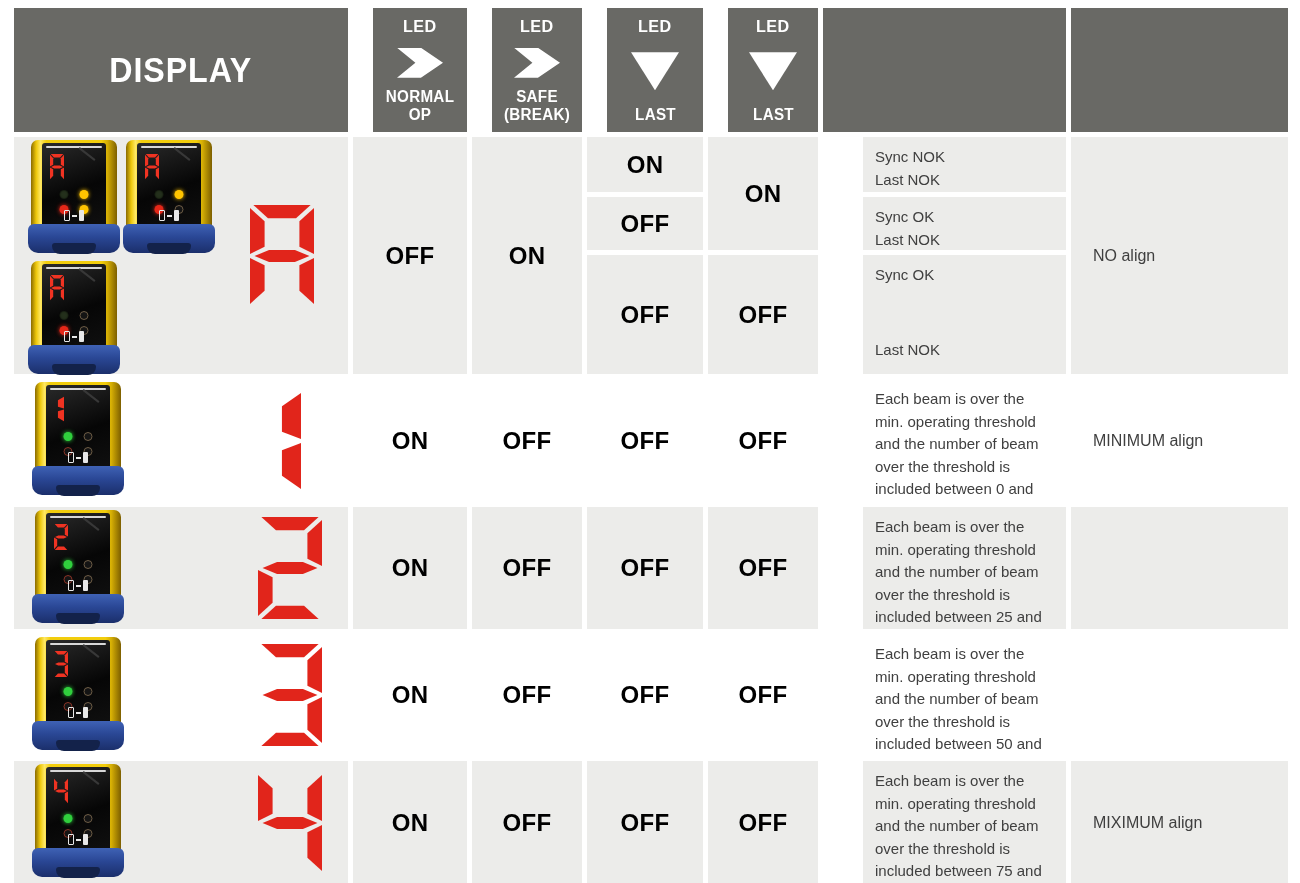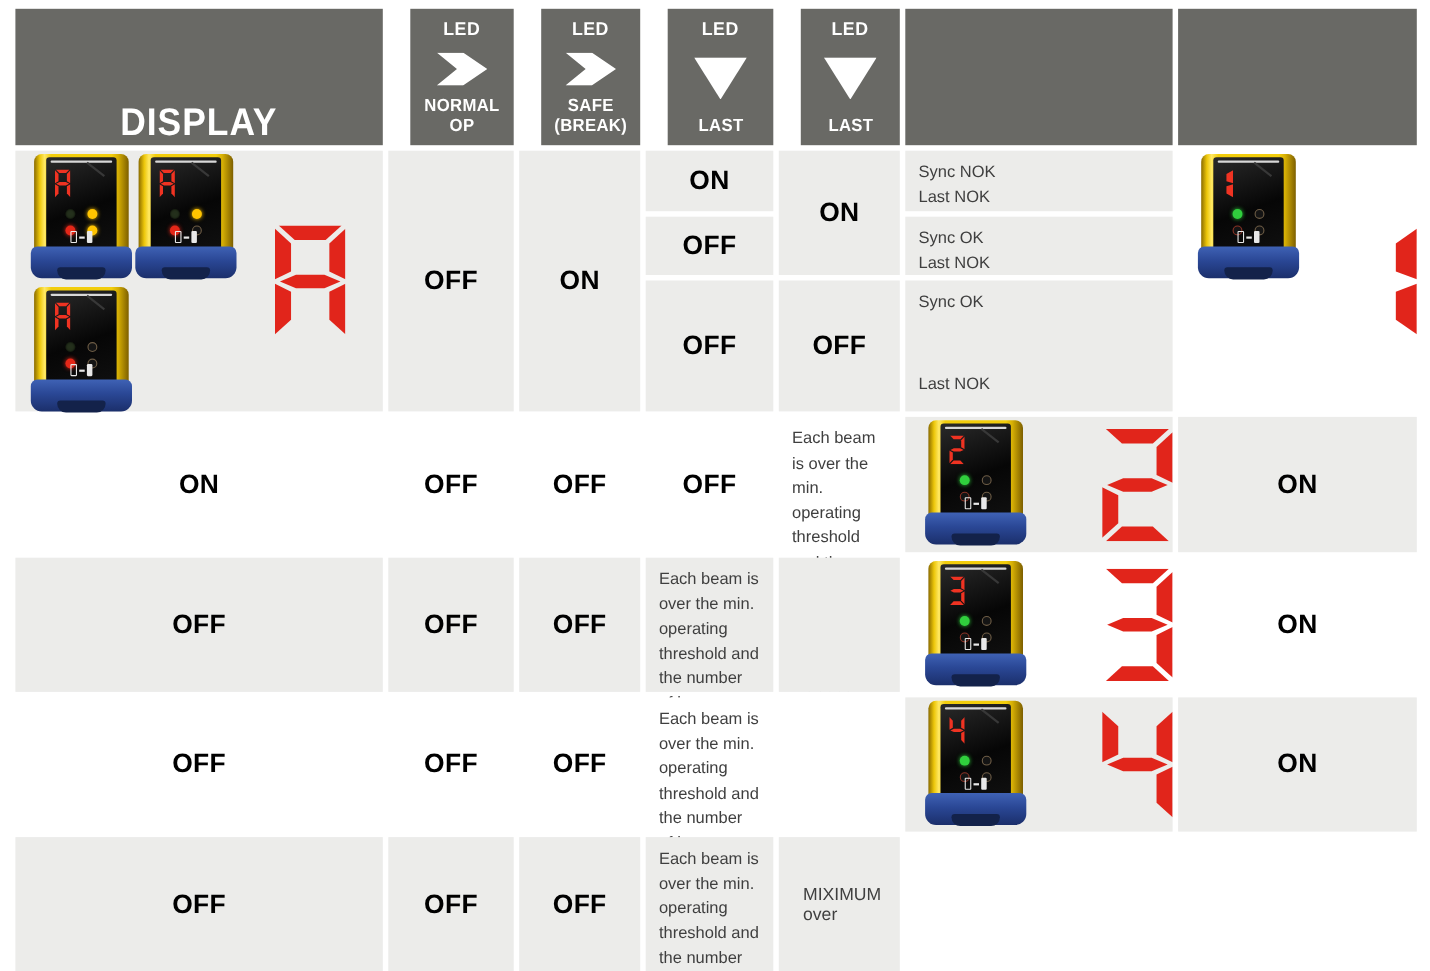--- a/index.html
+++ b/index.html
@@ -11,35 +11,35 @@
     grid-template-columns:334px 114px 110px 116px 110px 243px 217px;
     grid-template-rows:124px 237px 123px 122px 122px 123px;
     gap:5px;
   }
   .cell{min-width:0;min-height:0;}
   .hdr{background:#696965;color:#fff;}
   .g{background:#ececea;}
   .w{background:#ffffff;}
 
   
-  .hdr-display{display:flex;align-items:flex-end;justify-content:center;}
+  .hdr-display{display:flex;align-items:center;justify-content:center;}
   .hdr-display span{font-size:35px;font-weight:700;letter-spacing:1px;transform:scaleX(.92);}
   .hdr-led{display:flex;flex-direction:column;align-items:center;justify-content:space-between;
     padding:9px 4px 9px;font-weight:700;margin-left:20px;}
   .hdr-led .top-lbl{font-size:17px;letter-spacing:.5px;transform:scaleX(.95);}
   .hdr-led .bot-lbl{font-size:16px;line-height:1.08;text-align:center;max-width:84px;
     white-space:normal;transform:scaleX(.95);letter-spacing:.3px;}
   .chevron{width:46px;height:30px;background:#fff;
     clip-path:polygon(0 0,52% 0,100% 50%,52% 100%,0 100%,40% 50%);}
   .tri{width:48px;height:38px;background:#fff;clip-path:polygon(0 0,100% 0,50% 100%);}
 
   
   .onoff{display:flex;align-items:center;justify-content:center;
     font-weight:700;font-size:24px;color:#000000;letter-spacing:.3px;transform:none;}
-  .desc{padding:9px 12px 8px;font-size:15px;line-height:1.5;color:#3f3f3f;}
+  .desc{padding:9px 12px 8px;font-size:15px;line-height:1.5;color:#3f3f3f;margin-left:40px;}
   .desc.spread{display:flex;flex-direction:column;justify-content:space-between;padding-bottom:13px;}
   .align-cell{display:flex;align-items:center;padding-left:22px;font-size:16px;color:#3f3f3f;}
 
   
   .subcol{display:grid;gap:5px;height:100%;}
   .subcol-3{grid-template-rows:55px 53px 1fr;}
   .subcol-2{grid-template-rows:113px 1fr;}
 
   
   .disp-cell{display:flex;}
@@ -226,20 +226,21 @@
     </div>
     <div class="cell g desc">
       <div>Sync OK</div>
       <div>Last NOK</div>
     </div>
     <div class="cell g desc spread">
       <div>Sync OK</div>
       <div>Last NOK</div>
     </div>
   </div>
+  <div class="cell g align-cell">NO align</div>
 
   <div class="cell w disp-cell">
     <div class="devwrap-s">
       <div class="device">
           <div class="dev-body"></div>
           <div class="dev-panel">
             <div class="dev-digit narrow">
               <svg viewBox="42 0 15 100" preserveAspectRatio="none">
                 <polygon points="57,3 57,48 44,41 44,16" fill="#f03322"></polygon>
                 <polygon points="57,52 57,97 44,84 44,59" fill="#f03322"></polygon>
@@ -267,20 +268,21 @@
             <polygon points="57,52 57,97 44,84 44,59" fill="#e1251b"></polygon>
           </svg>
         </div>
     </div>
   </div>
   <div class="cell w onoff">ON</div>
   <div class="cell w onoff">OFF</div>
   <div class="cell w onoff">OFF</div>
   <div class="cell w onoff">OFF</div>
   <div class="cell w desc">Each beam is over the min. operating threshold and the number of beam over the threshold is included between 0 and 25%</div>
+  <div class="cell w align-cell">MINIMUM align</div>
 
   <div class="cell g disp-cell">
     <div class="devwrap-s">
       <div class="device">
           <div class="dev-body"></div>
           <div class="dev-panel">
             <div class="dev-digit">
               <svg viewBox="0 0 57 100" preserveAspectRatio="none">
                 <polygon points="3,0 54,0 41,13 16,13" fill="#f03322"></polygon>
                 <polygon points="57,3 57,48 44,41 44,16" fill="#f03322"></polygon>
@@ -408,15 +410,15 @@
             <polygon points="4,50 17,44 40,44 53,50 40,56 17,56" fill="#e1251b"></polygon>
           </svg>
         </div>
     </div>
   </div>
   <div class="cell g onoff">ON</div>
   <div class="cell g onoff">OFF</div>
   <div class="cell g onoff">OFF</div>
   <div class="cell g onoff">OFF</div>
   <div class="cell g desc">Each beam is over the min. operating threshold and the number of beam over the threshold is included between 75 and 100%</div>
-  <div class="cell g align-cell">MIXIMUM over</div>
+  <div class="cell g align-cell">MIXIMUM align</div>
 
 </div>
 
 </body></html>

